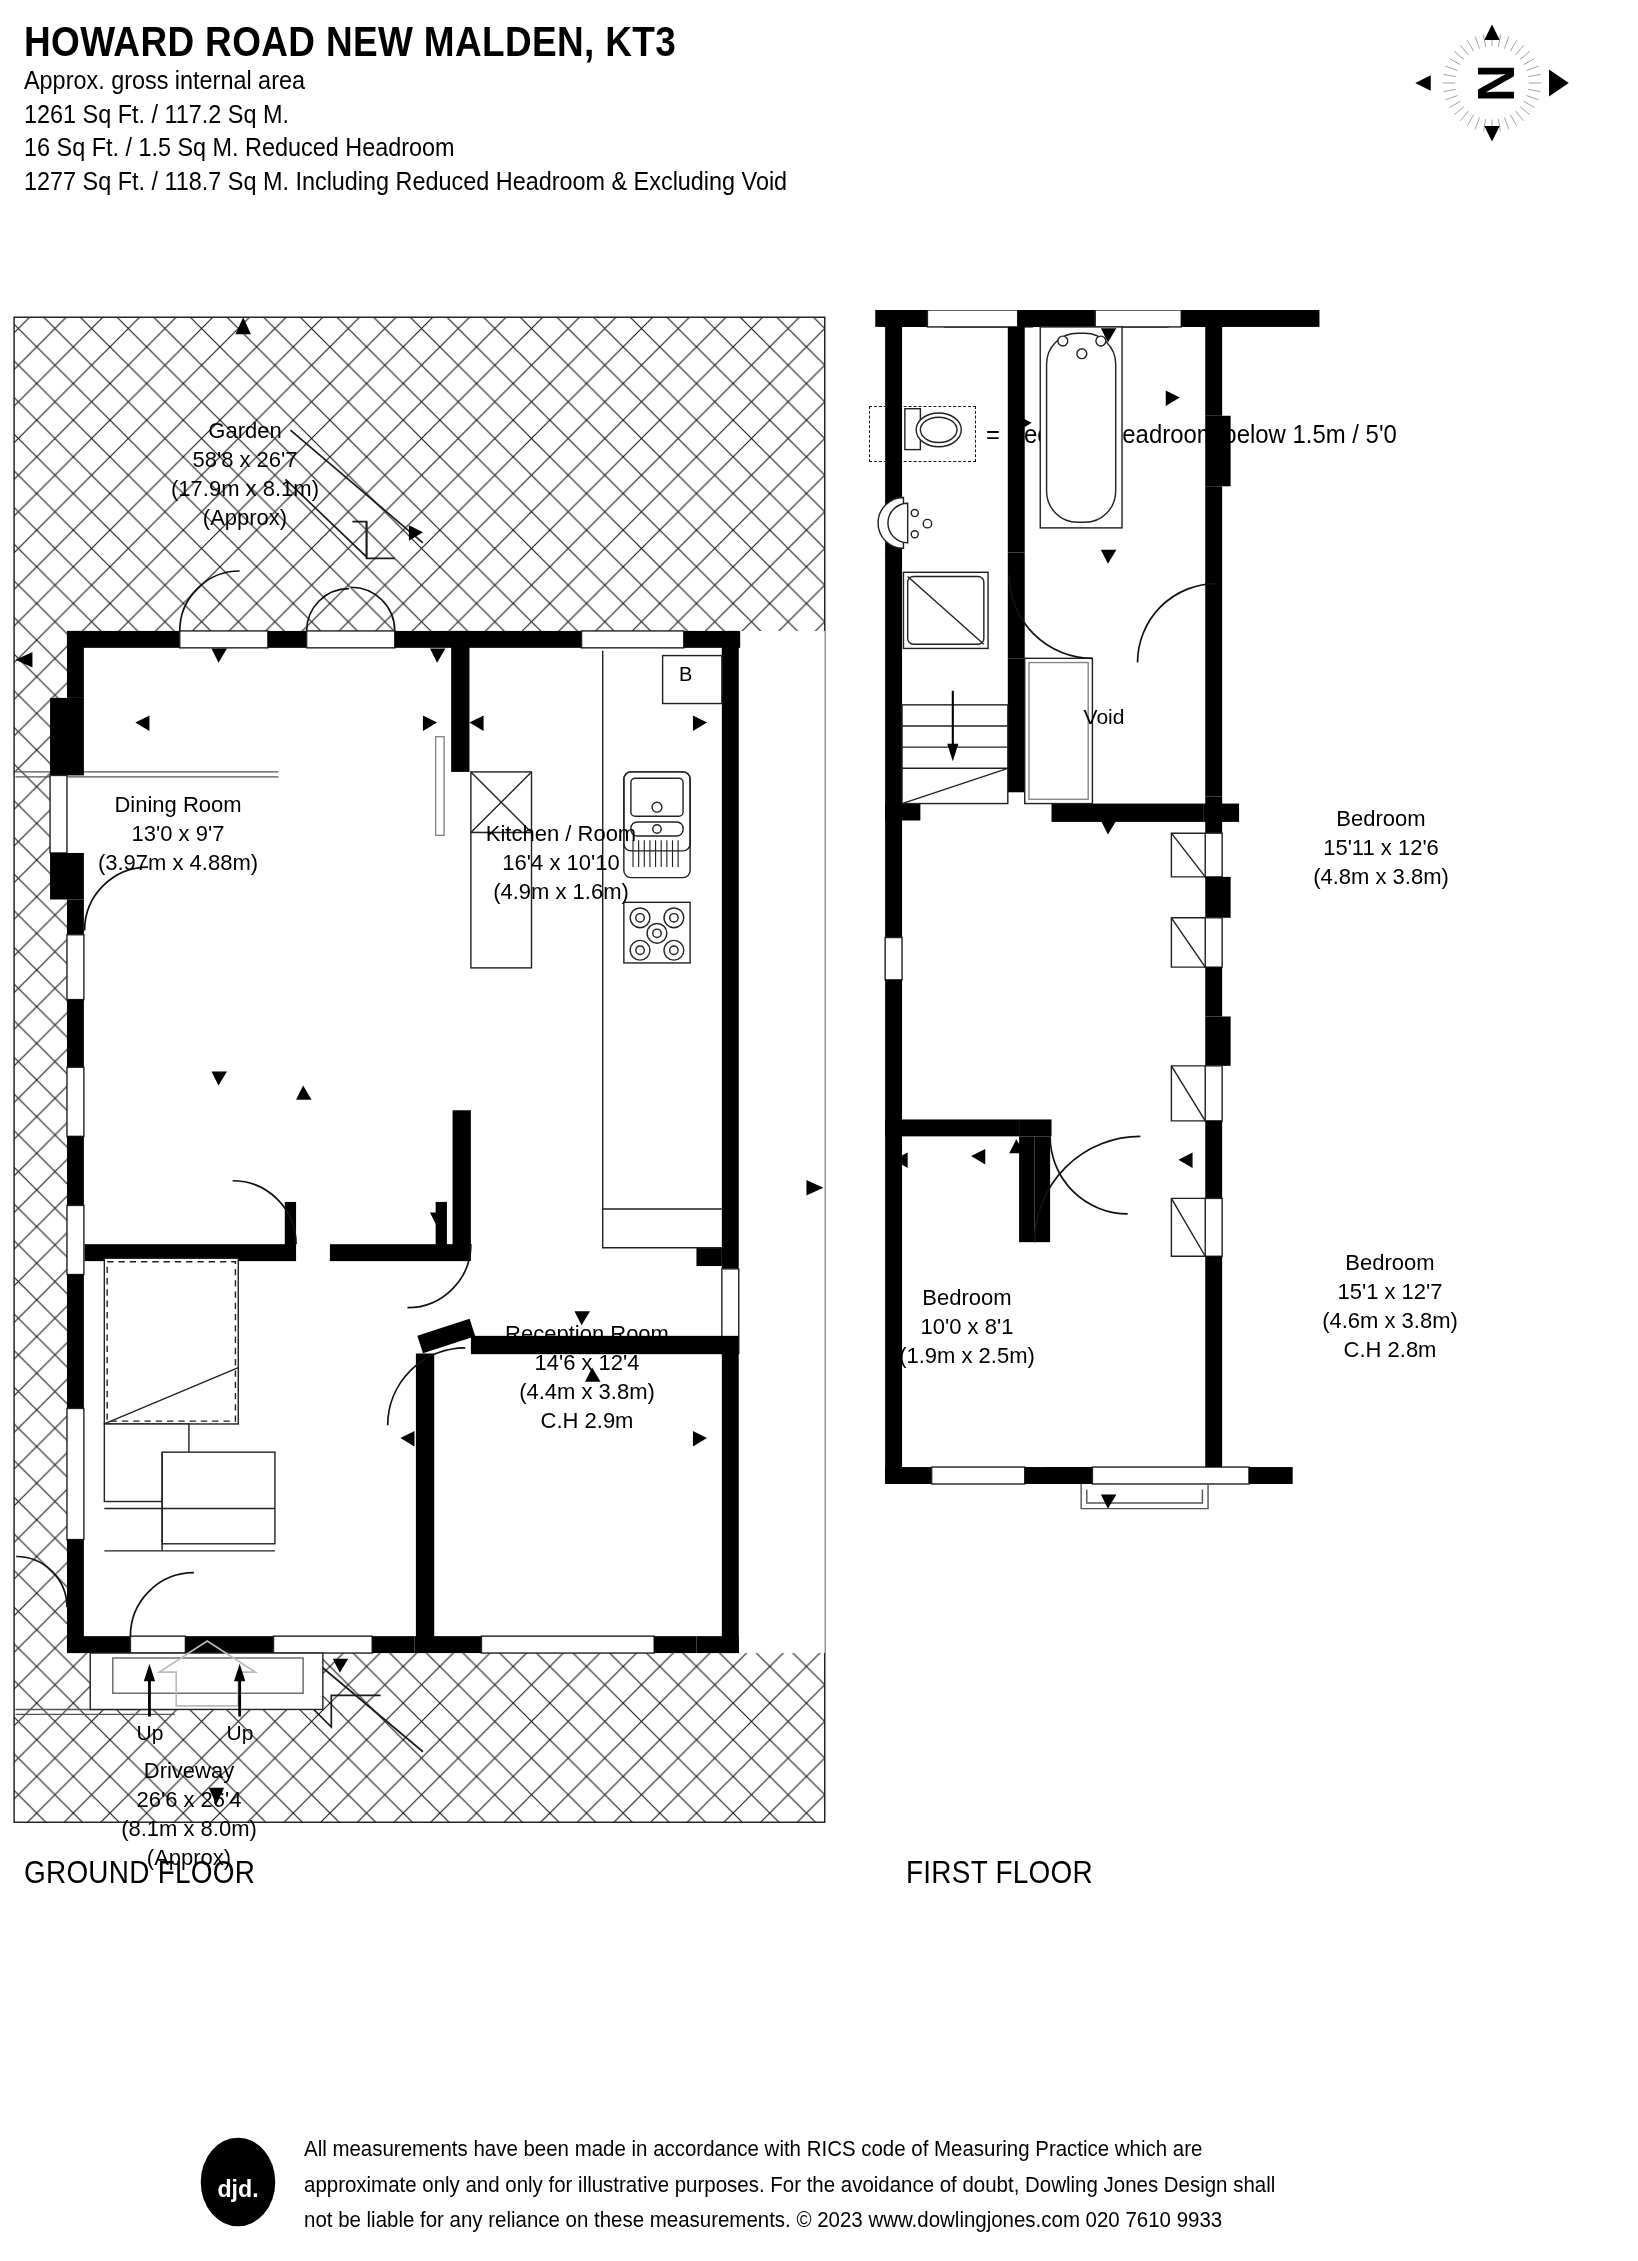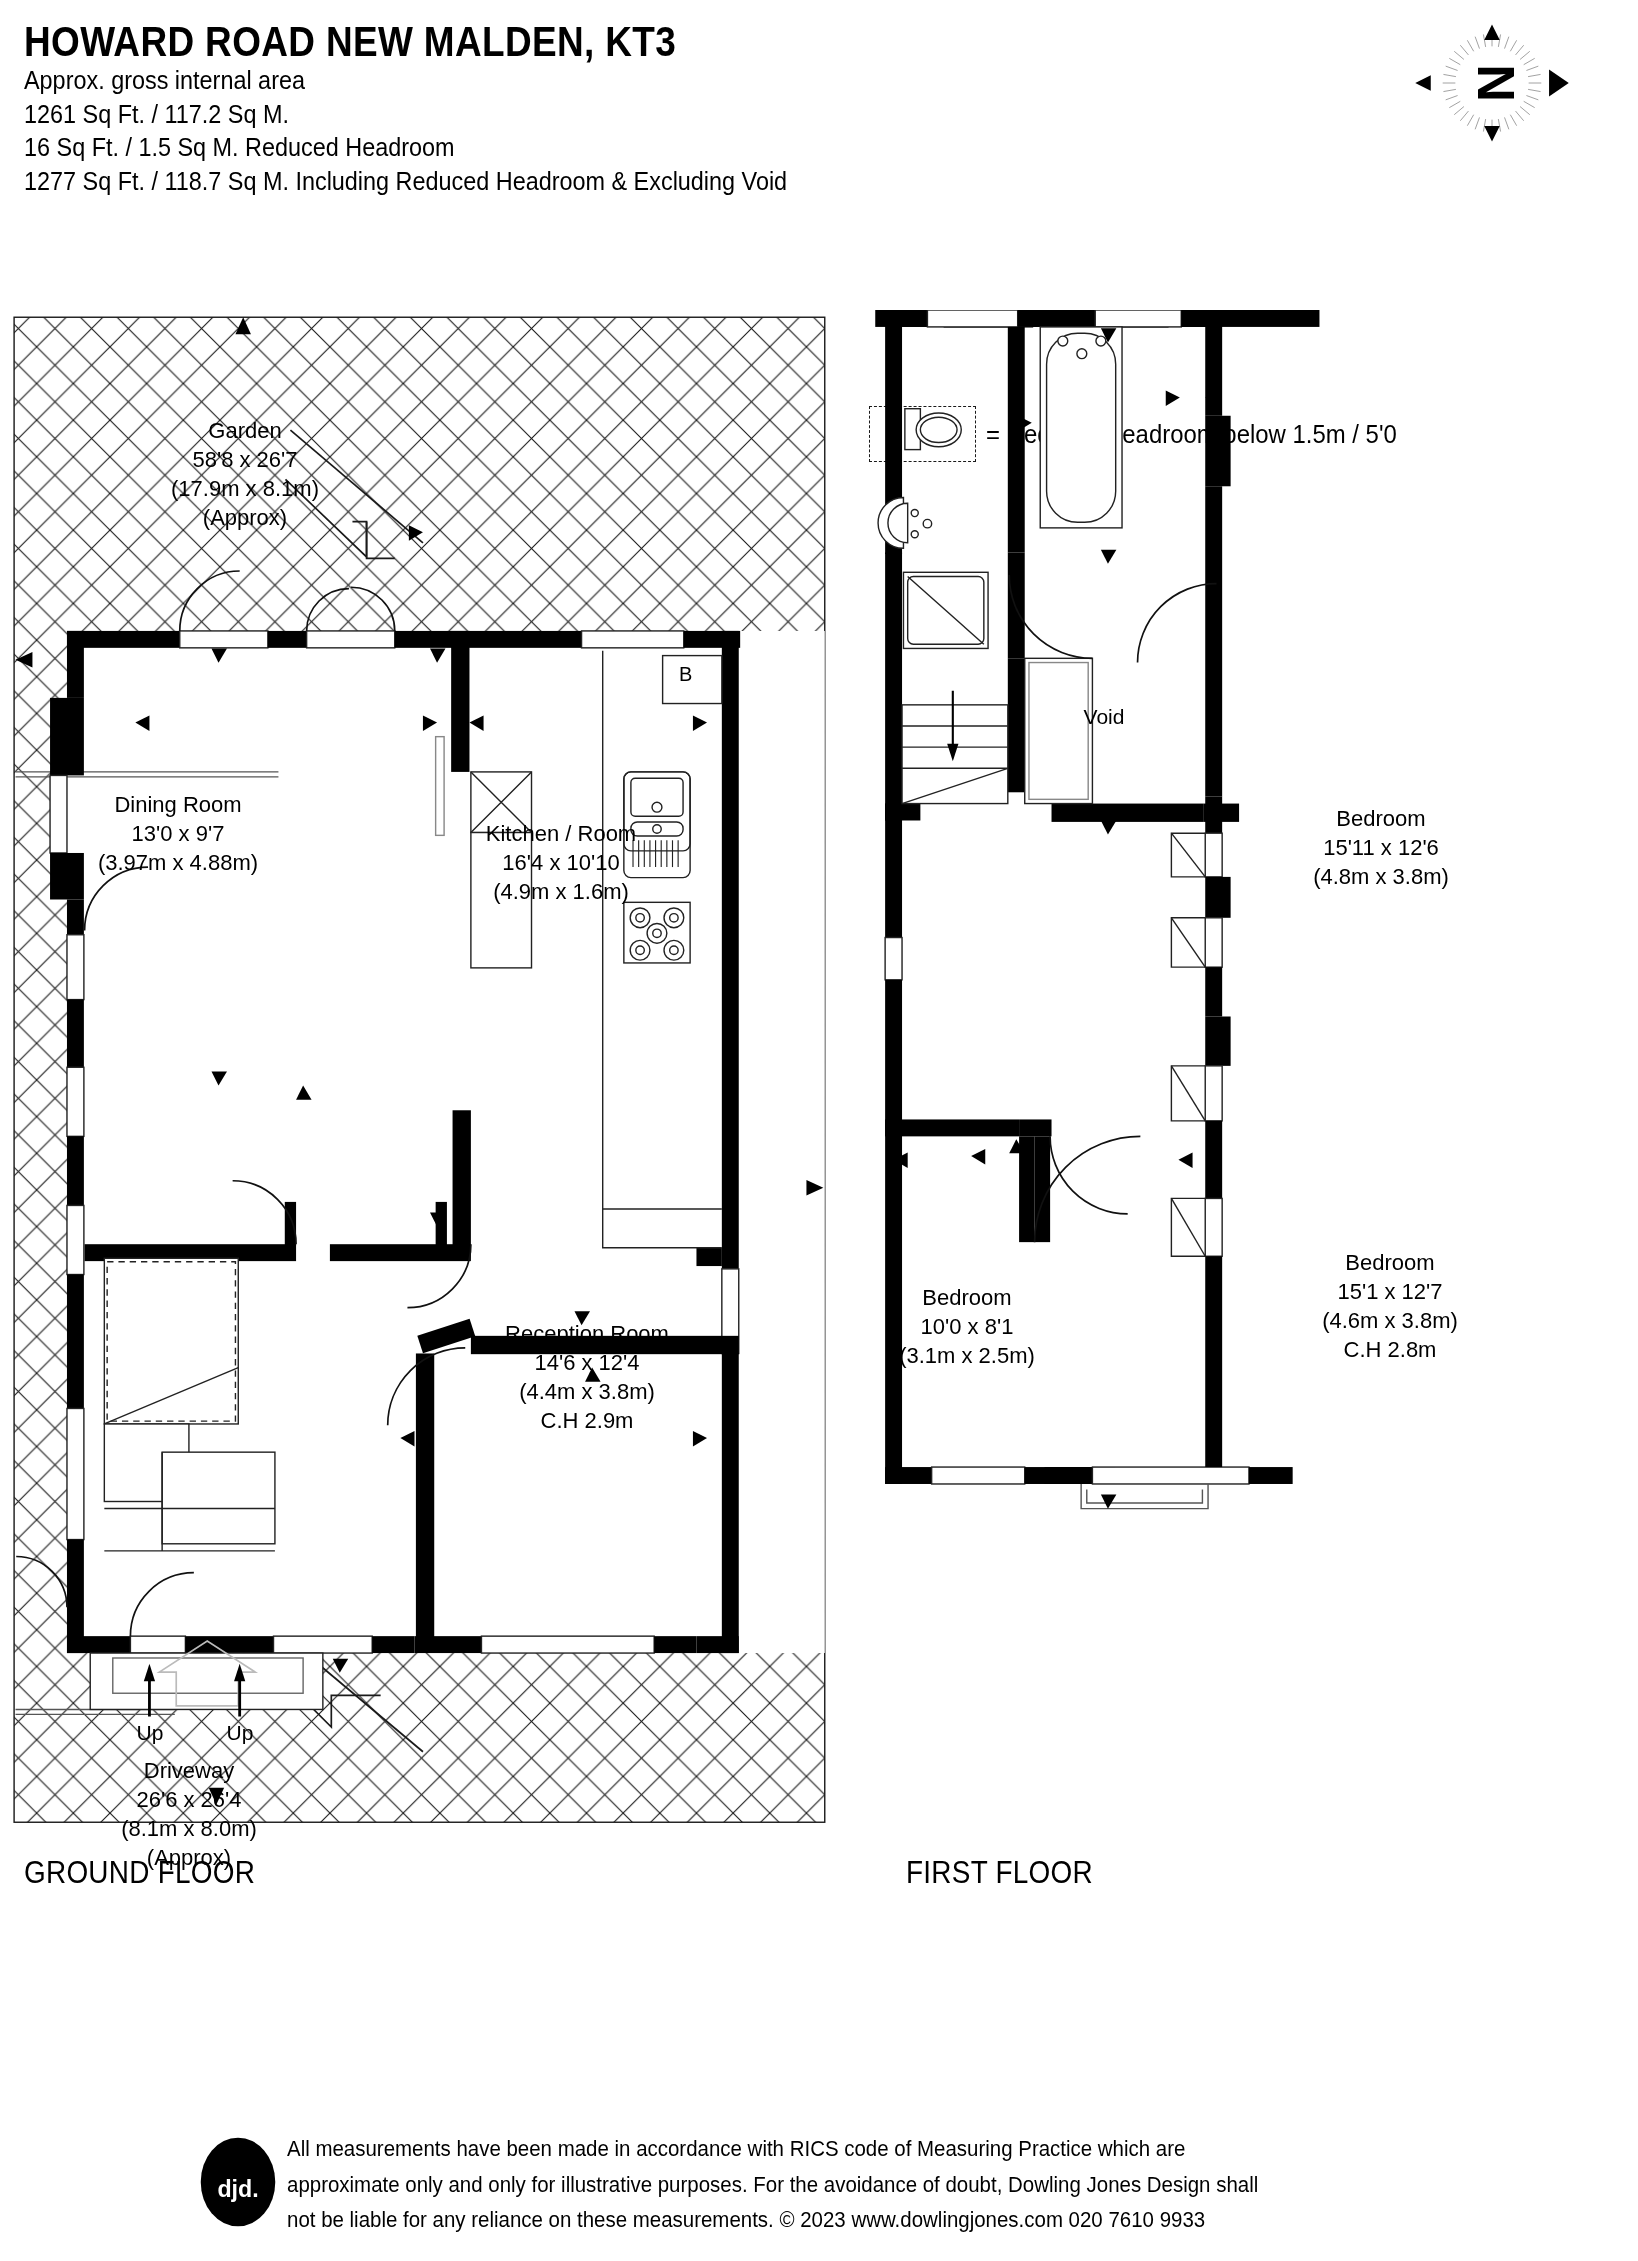--- a/index.html
+++ b/index.html
@@ -119,21 +119,21 @@
   .tag-label {
     position: absolute;
     font-family: "Liberation Sans", sans-serif;
     font-size: 20px;
     white-space: nowrap;
   }
 
   
   #footer {
     position: absolute;
-    left: 194px;
+    left: 211px;
     top: 2131px;
     width: 1199px;
     display: flex;
     align-items: flex-end;
   }
   #footer-logo {
     position: absolute;
     left: 199px;
     top: 2137px;
     width: 78px;
@@ -627,21 +627,21 @@
   <div class="room-label" style="left:515px; top:938px;">
     <span class="ln">Bedroom</span>
     <span class="ln">15'1 x 12'7</span>
     <span class="ln">(4.6m x 3.8m)</span>
     <span class="ln">C.H 2.8m</span>
   </div>
 
   <div class="room-label" style="left:92px; top:973px;">
     <span class="ln">Bedroom</span>
     <span class="ln">10'0 x 8'1</span>
-    <span class="ln">(3.1m x 2.5m)</span>
+    <span class="ln">(1.9m x 2.5m)</span>
   </div>
 
   <div class="small-label" style="left:205px; top:395px;margin-left:24px;">Void</div>
 </div>
 
 <div id="ground-caption" class="floor-caption">GROUND FLOOR</div>
 <div id="first-caption" class="floor-caption">FIRST FLOOR</div>
 
 <div id="footer-logo">
   <svg width="78" height="90" viewBox="0 0 110 128">

